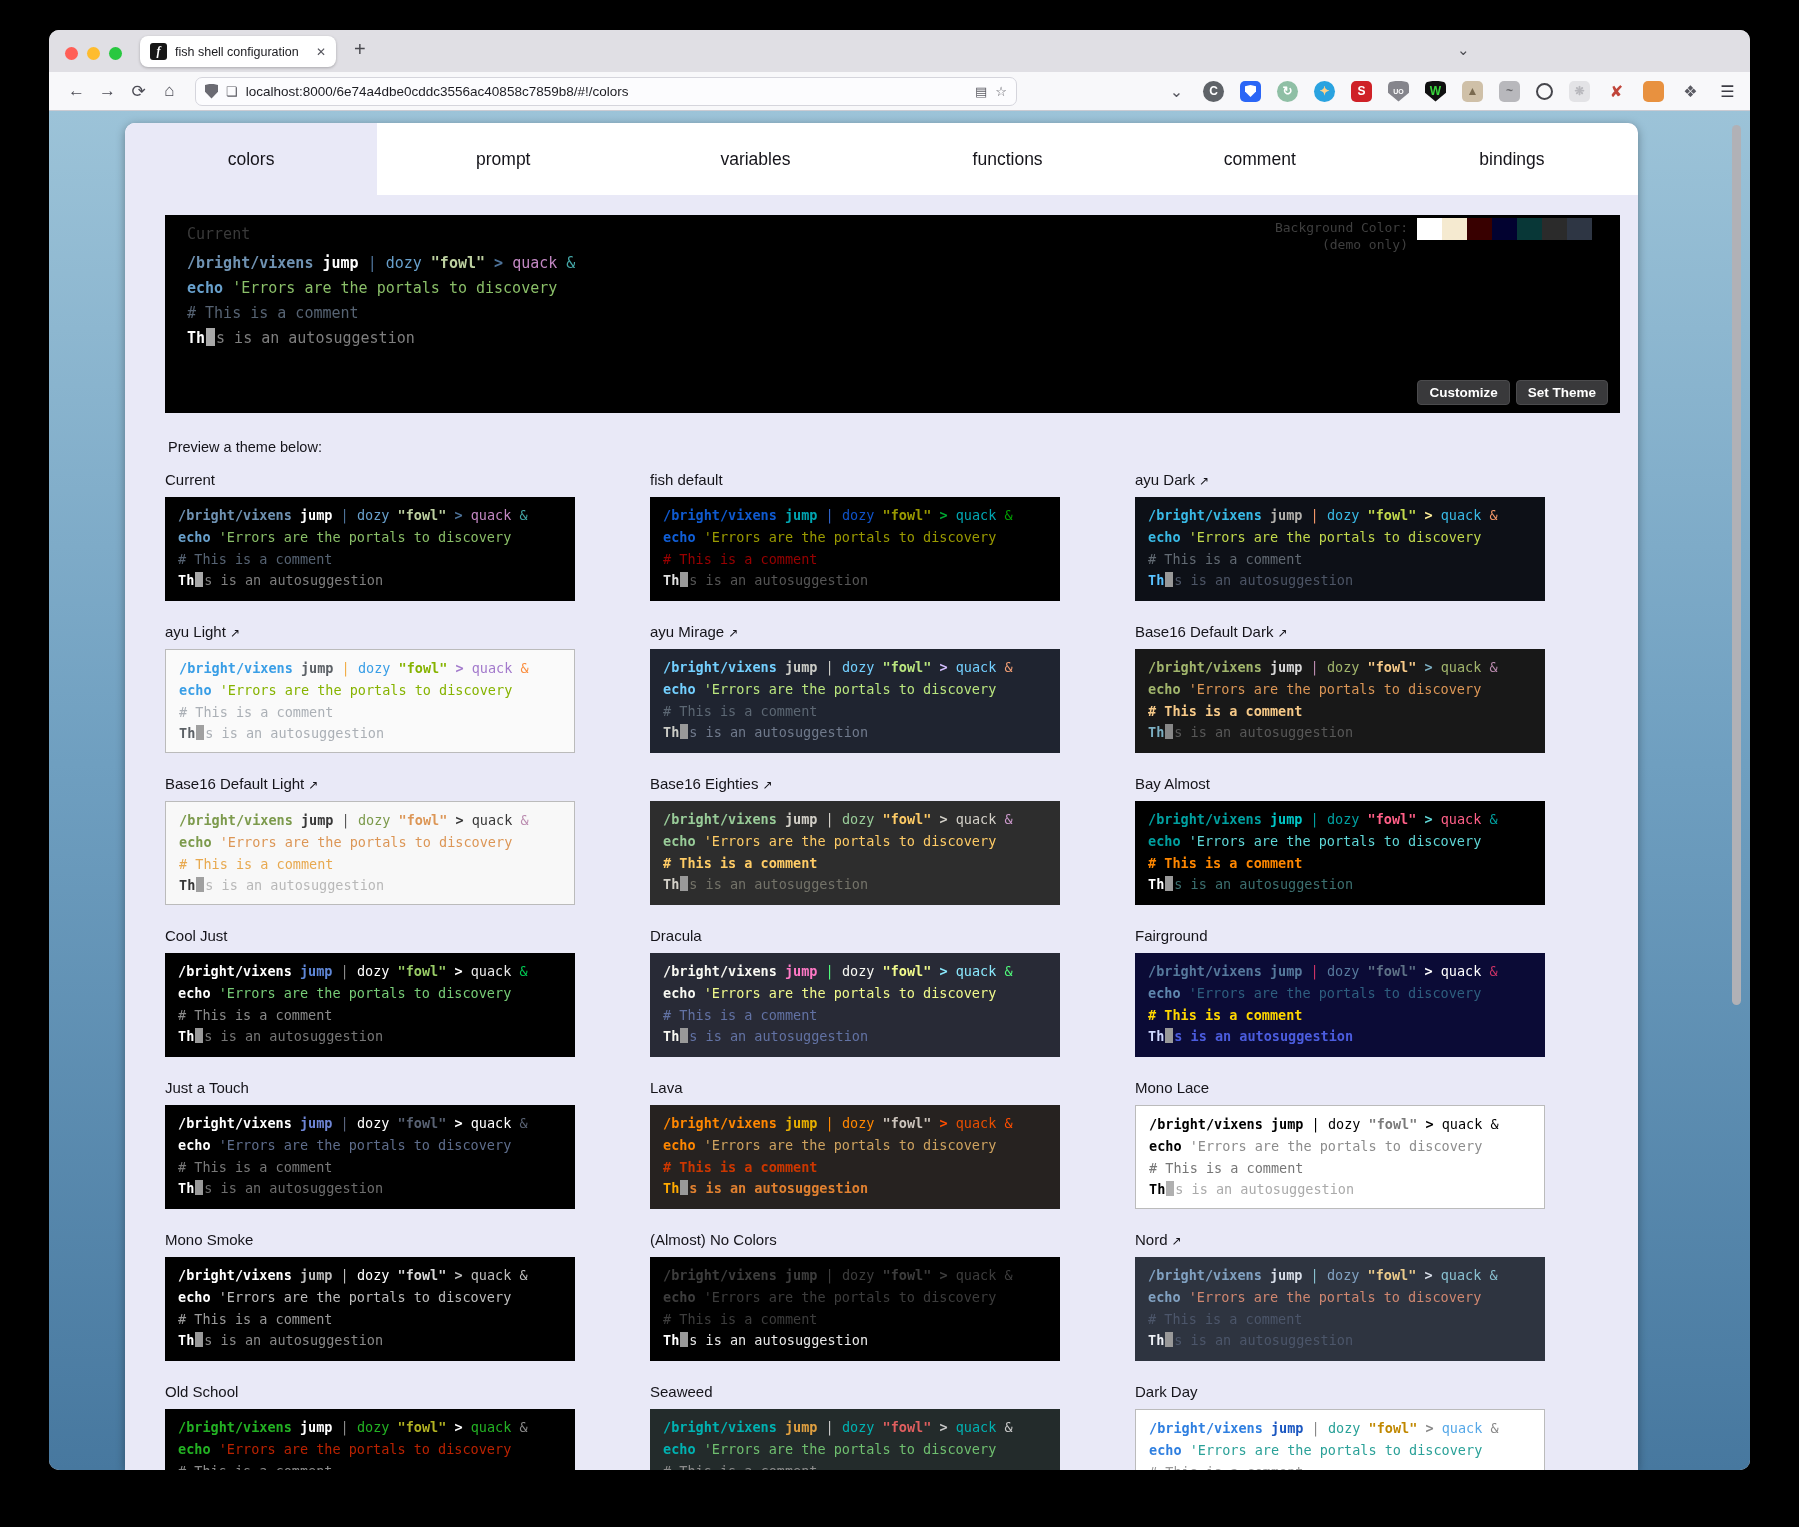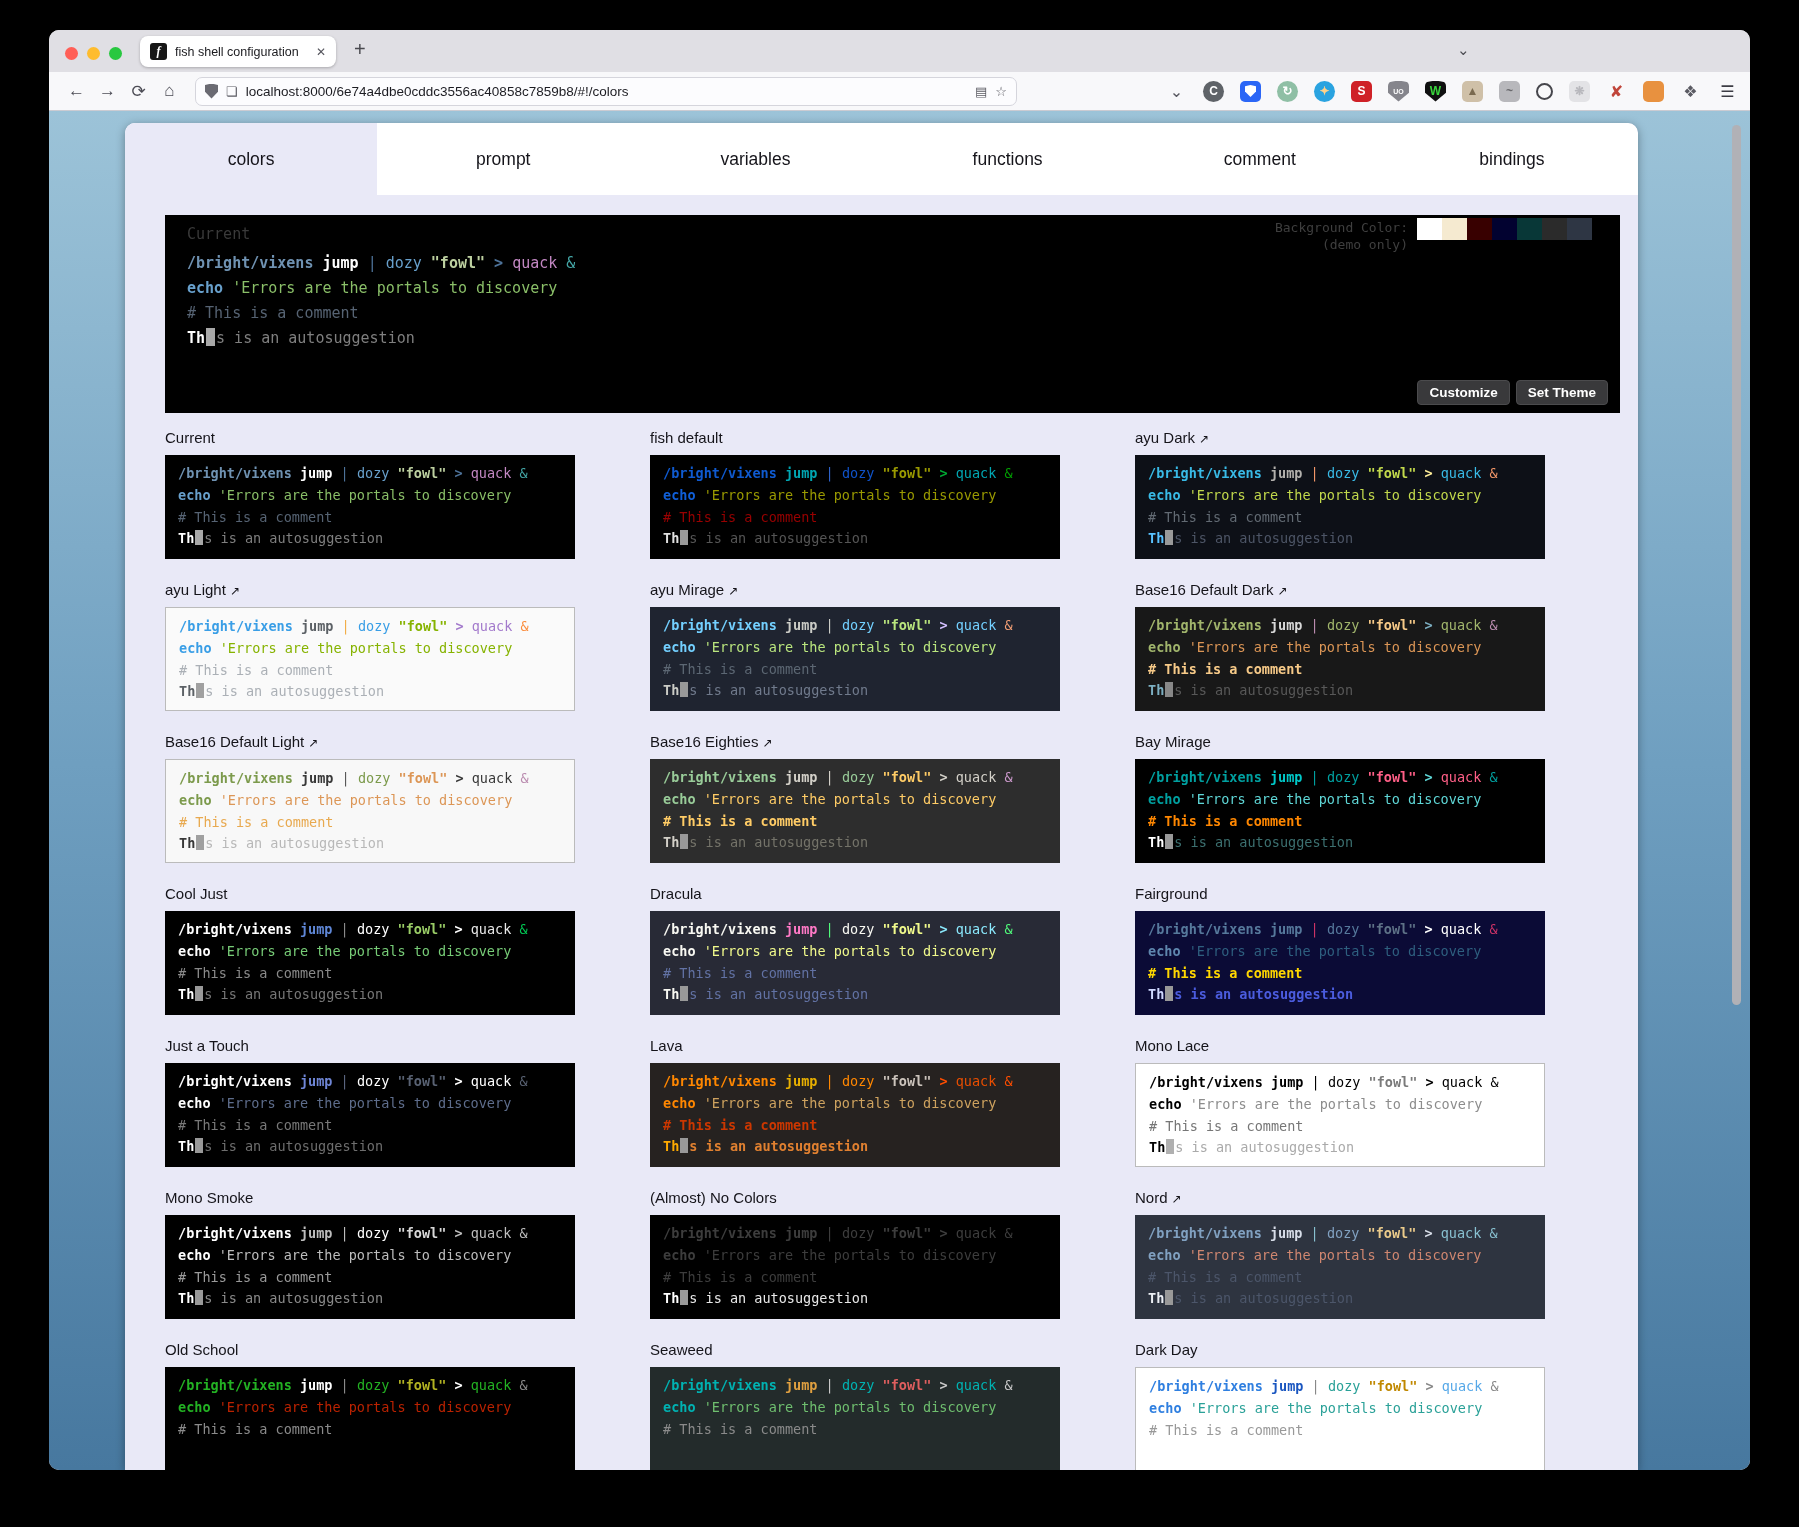--- a/index.html
+++ b/index.html
@@ -146,20 +146,21 @@
             <div class="swatch" style="background: rgb(46, 54, 68);"></div>
             <div class="swatch" style="background: rgb(0, 0, 0);"></div>
           </div>
         <div class="master-sample sample"><div class="sample"><div><span class="b" style="color: rgb(111, 146, 178);">/bright/vixens</span> <span class="b" style="color: rgb(255, 255, 255);">jump</span> <span style="color: rgb(77, 114, 153);">|</span> <span style="color: rgb(104, 160, 204);">dozy</span> <span class="b" style="color: rgb(189, 208, 160);">"fowl"</span> <span class="b" style="color: rgb(77, 114, 153);">&gt;</span> <span style="color: rgb(194, 135, 194);">quack</span> <span style="color: rgb(67, 165, 165);">&amp;</span></div><div><span class="b" style="color: rgb(104, 160, 204);">echo</span> <span style="color: rgb(138, 191, 104);">'Errors are the portals to discovery</span></div><div><span style="color: rgb(86, 99, 115);"># This is a comment</span></div><div><span class="b" style="color: rgb(255, 255, 255);">Th</span><span class="cursor-block" style="background: rgb(168, 168, 168);"></span><span style="color: rgb(127, 127, 127);">s is an autosuggestion</span></div></div></div>
         <div class="master-buttons">
           <button class="btn">Customize</button>
           <button class="btn">Set Theme</button>
         </div>
       </div>
 
+      <div class="preview-heading">Preview a theme below:</div>
       <div class="theme-grid">
           <div>
             <div class="theme-title">Current</div>
             <div class="theme-box" style="background: rgb(0, 0, 0);">
               <div class="sample"><div><span class="b" style="color: rgb(111, 146, 178);">/bright/vixens</span> <span class="b" style="color: rgb(255, 255, 255);">jump</span> <span style="color: rgb(77, 114, 153);">|</span> <span style="color: rgb(104, 160, 204);">dozy</span> <span class="b" style="color: rgb(189, 208, 160);">"fowl"</span> <span class="b" style="color: rgb(77, 114, 153);">&gt;</span> <span style="color: rgb(194, 135, 194);">quack</span> <span style="color: rgb(67, 165, 165);">&amp;</span></div><div><span class="b" style="color: rgb(104, 160, 204);">echo</span> <span style="color: rgb(138, 191, 104);">'Errors are the portals to discovery</span></div><div><span style="color: rgb(86, 99, 115);"># This is a comment</span></div><div><span class="b" style="color: rgb(255, 255, 255);">Th</span><span class="cursor-block" style="background: rgb(168, 168, 168);"></span><span style="color: rgb(127, 127, 127);">s is an autosuggestion</span></div></div>
             </div>
           </div>
           <div>
             <div class="theme-title">fish default</div>
             <div class="theme-box" style="background: rgb(0, 0, 0);">
@@ -196,21 +197,21 @@
               <div class="sample"><div><span class="b" style="color: rgb(124, 154, 76);">/bright/vixens</span> <span class="b" style="color: rgb(56, 56, 56);">jump</span> <span style="color: rgb(88, 88, 88);">|</span> <span style="color: rgb(124, 154, 76);">dozy</span> <span class="b" style="color: rgb(220, 150, 86);">"fowl"</span> <span class="b" style="color: rgb(56, 56, 56);">&gt;</span> <span style="color: rgb(56, 56, 56);">quack</span> <span style="color: rgb(186, 139, 175);">&amp;</span></div><div><span class="b" style="color: rgb(124, 154, 76);">echo</span> <span style="color: rgb(220, 150, 86);">'Errors are the portals to discovery</span></div><div><span style="color: rgb(232, 169, 79);"># This is a comment</span></div><div><span class="b" style="color: rgb(56, 56, 56);">Th</span><span class="cursor-block" style="background: rgb(160, 160, 160);"></span><span style="color: rgb(184, 184, 184);">s is an autosuggestion</span></div></div>
             </div>
           </div>
           <div>
             <div class="theme-title">Base16 Eighties<span class="ext-arrow">↗</span></div>
             <div class="theme-box" style="background: rgb(45, 45, 45);">
               <div class="sample"><div><span class="b" style="color: rgb(153, 204, 153);">/bright/vixens</span> <span class="b" style="color: rgb(211, 208, 200);">jump</span> <span style="color: rgb(211, 208, 200);">|</span> <span style="color: rgb(153, 204, 153);">dozy</span> <span class="b" style="color: rgb(255, 204, 102);">"fowl"</span> <span class="b" style="color: rgb(211, 208, 200);">&gt;</span> <span style="color: rgb(211, 208, 200);">quack</span> <span style="color: rgb(204, 153, 204);">&amp;</span></div><div><span class="b" style="color: rgb(153, 204, 153);">echo</span> <span style="color: rgb(255, 204, 102);">'Errors are the portals to discovery</span></div><div><span class="b" style="color: rgb(255, 204, 102);"># This is a comment</span></div><div><span class="b" style="color: rgb(211, 208, 200);">Th</span><span class="cursor-block" style="background: rgb(153, 153, 153);"></span><span style="color: rgb(116, 115, 105);">s is an autosuggestion</span></div></div>
             </div>
           </div>
           <div>
-            <div class="theme-title">Bay Mirage</div>
+            <div class="theme-title">Bay Almost</div>
             <div class="theme-box" style="background: rgb(0, 0, 0);">
               <div class="sample"><div><span class="b" style="color: rgb(0, 160, 160);">/bright/vixens</span> <span class="b" style="color: rgb(0, 200, 200);">jump</span> <span style="color: rgb(0, 160, 160);">|</span> <span style="color: rgb(0, 160, 160);">dozy</span> <span class="b" style="color: rgb(255, 95, 135);">"fowl"</span> <span class="b" style="color: rgb(95, 215, 215);">&gt;</span> <span style="color: rgb(255, 95, 135);">quack</span> <span style="color: rgb(0, 160, 160);">&amp;</span></div><div><span class="b" style="color: rgb(0, 160, 160);">echo</span> <span style="color: rgb(95, 215, 215);">'Errors are the portals to discovery</span></div><div><span class="b" style="color: rgb(255, 135, 0);"># This is a comment</span></div><div><span class="b" style="color: rgb(255, 255, 255);">Th</span><span class="cursor-block" style="background: rgb(153, 153, 153);"></span><span style="color: rgb(60, 112, 112);">s is an autosuggestion</span></div></div>
             </div>
           </div>
           <div>
             <div class="theme-title">Cool Just</div>
             <div class="theme-box" style="background: rgb(0, 0, 0);">
               <div class="sample"><div><span class="b" style="color: rgb(255, 255, 255);">/bright/vixens</span> <span class="b" style="color: rgb(95, 135, 215);">jump</span> <span style="color: rgb(138, 138, 138);">|</span> <span style="color: rgb(255, 255, 255);">dozy</span> <span class="b" style="color: rgb(153, 204, 102);">"fowl"</span> <span class="b" style="color: rgb(255, 255, 255);">&gt;</span> <span style="color: rgb(232, 232, 232);">quack</span> <span style="color: rgb(0, 200, 83);">&amp;</span></div><div><span class="b" style="color: rgb(255, 255, 255);">echo</span> <span style="color: rgb(119, 204, 119);">'Errors are the portals to discovery</span></div><div><span style="color: rgb(138, 138, 138);"># This is a comment</span></div><div><span class="b" style="color: rgb(255, 255, 255);">Th</span><span class="cursor-block" style="background: rgb(153, 153, 153);"></span><span style="color: rgb(119, 119, 119);">s is an autosuggestion</span></div></div>
             </div>
           </div>

